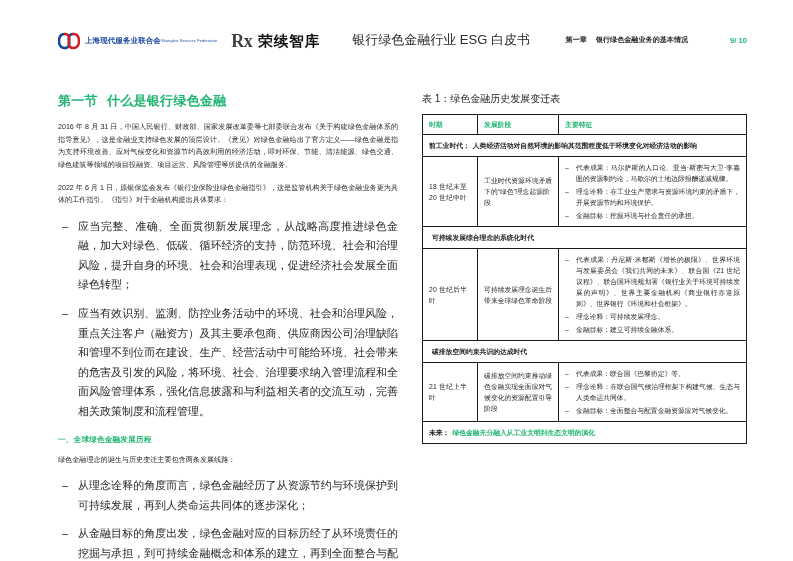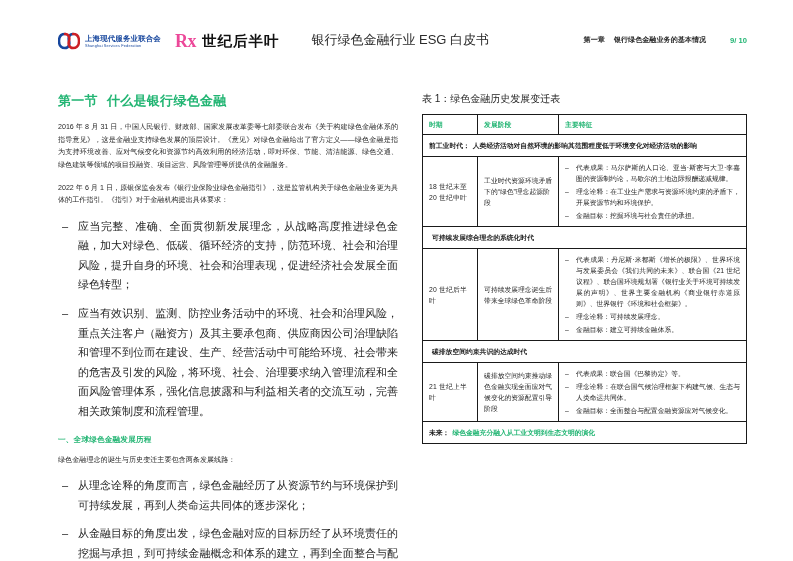--- a/index.html
+++ b/index.html
@@ -42,21 +42,20 @@
     align-items: center;
     gap: 5px;
   }
   .ssf-mark {
     width: 22px;
     height: 18px;
     flex: 0 0 auto;
   }
   .ssf-text {
     display: flex;
-    flex-direction: column;
     justify-content: center;
     line-height: 1;
   }
   .ssf-cn {
     font-family: "Liberation Sans", "DejaVu Sans", sans-serif;
     font-size: 7.4px;
     font-weight: 700;
     color: #16469d;
     letter-spacing: 0.2px;
     white-space: nowrap;
@@ -71,21 +70,21 @@
   }
   .logo-rx {
     display: flex;
     align-items: center;
     gap: 6px;
   }
   .rx-mark {
     font-family: "Liberation Serif", "DejaVu Serif", serif;
     font-size: 18px;
     font-weight: 700;
-    color: #ec4899;
+    color: #404040;
     line-height: 1;
     position: relative;
     letter-spacing: -0.5px;
   }
   .rx-cn {
     font-family: "Liberation Sans", "DejaVu Sans", sans-serif;
     font-size: 14.5px;
     font-weight: 700;
     color: #111111;
     letter-spacing: 1px;
@@ -97,21 +96,21 @@
     color: #2b2b2b;
     margin-left: 18px;
     white-space: nowrap;
     align-self: flex-end;
     padding-bottom: 3px;
   }
   .header-right {
     margin-left: auto;
     display: flex;
     align-items: flex-end;
-    gap: 24px;
+    gap: 42px;
     padding-bottom: 3px;
   }
   .chapter-ref {
     font-family: "Liberation Sans", "DejaVu Sans", sans-serif;
     font-size: 7.1px;
     font-weight: 700;
     color: #2b2b2b;
     white-space: nowrap;
   }
   .chapter-ref .chap-no { margin-right: 9px; }
@@ -275,21 +274,21 @@
           <path d="M30 4 C40 4 42 12 42 18 C42 24 40 32 30 32 C22 32 20 24 22 18 C24 12 22 4 14 4" fill="none" stroke="#cc2026" stroke-width="5" stroke-linecap="round"></path>
         </svg>
         <div class="ssf-text">
           <div class="ssf-cn">上海现代服务业联合会</div>
           <div class="ssf-en">Shanghai Services Federation</div>
         </div>
       </div>
 
       <div class="logo-rx">
         <span class="rx-mark">Rx</span>
-        <span class="rx-cn">世纪后半叶</span>
+        <span class="rx-cn">荣续智库</span>
       </div>
 
       <div class="doc-title">银行绿色金融行业 ESG 白皮书</div>
     </div>
 
     <div class="header-right">
       <div class="chapter-ref">
         <span class="chap-no">第一章</span><span>银行绿色金融业务的基本情况</span>
       </div>
       <div class="page-num">9/ 10</div>

